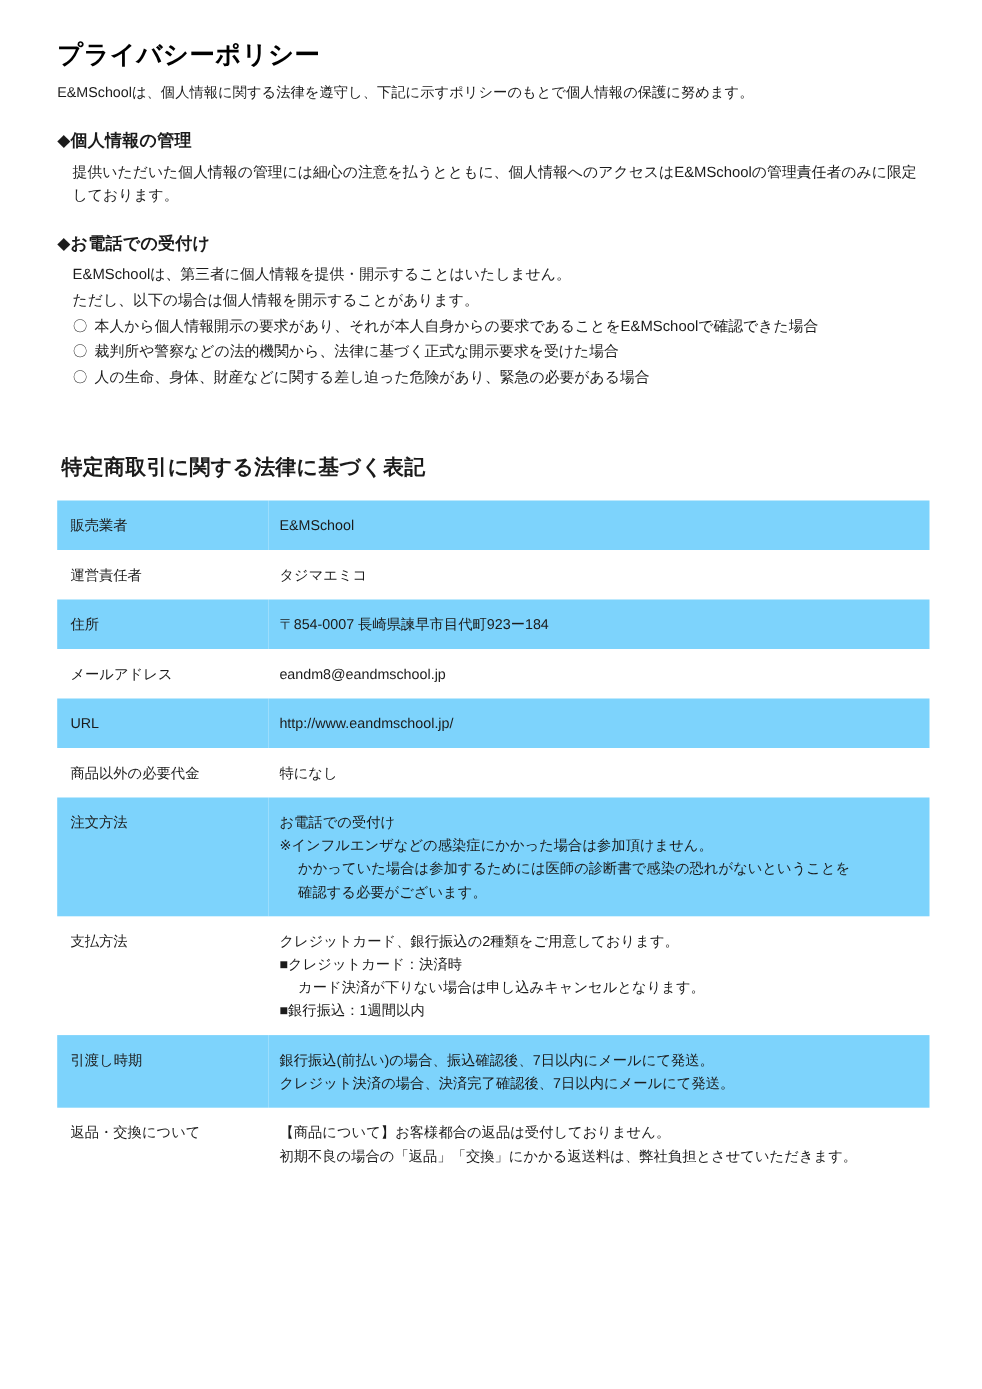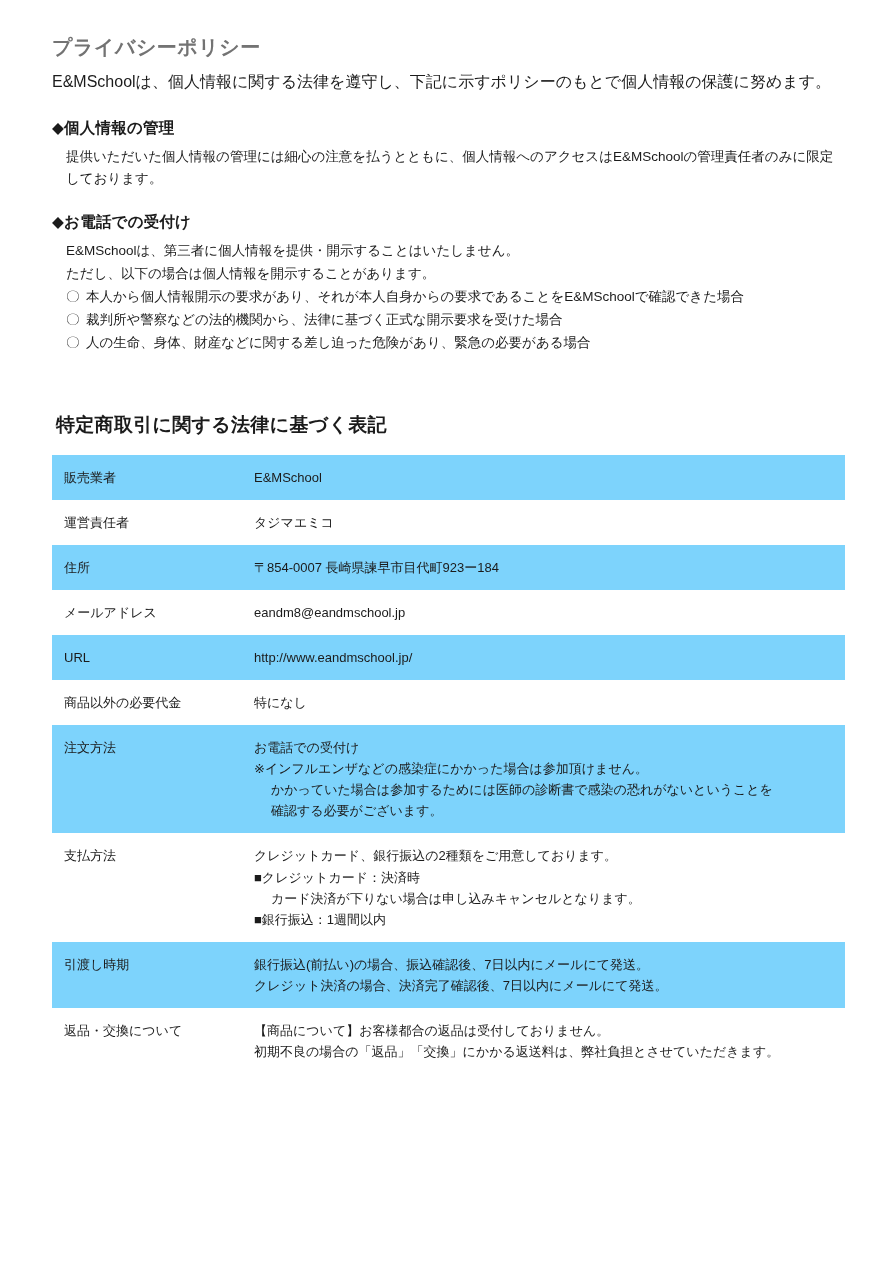--- a/index.html
+++ b/index.html
@@ -16,28 +16,28 @@
   .page {
     width: 893px;
     min-height: 1263px;
     box-sizing: border-box;
     padding: 34px 48px 24px 52px;
     background: #ffffff;
   }
 
   
   .pp-title {
-    font-size: 20px;
+    font-size: 23px;
     font-weight: 700;
     letter-spacing: 0.5px;
     margin: 0 0 9px 0;
-    color: #737373;
+    color: #000000;
   }
   .pp-lead {
-    font-size: 16px;
+    font-size: 13px;
     line-height: 1.5;
     margin: 0 0 24px 0;
   }
   .sec {
     margin-bottom: 22px;
   }
   .sec-head {
     font-size: 15.5px;
     font-weight: 700;
     margin: 0 0 7px 0;

